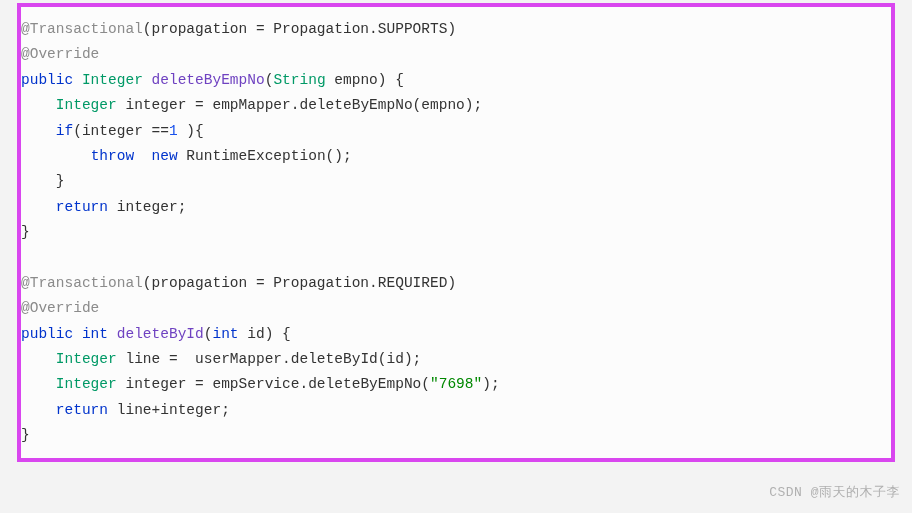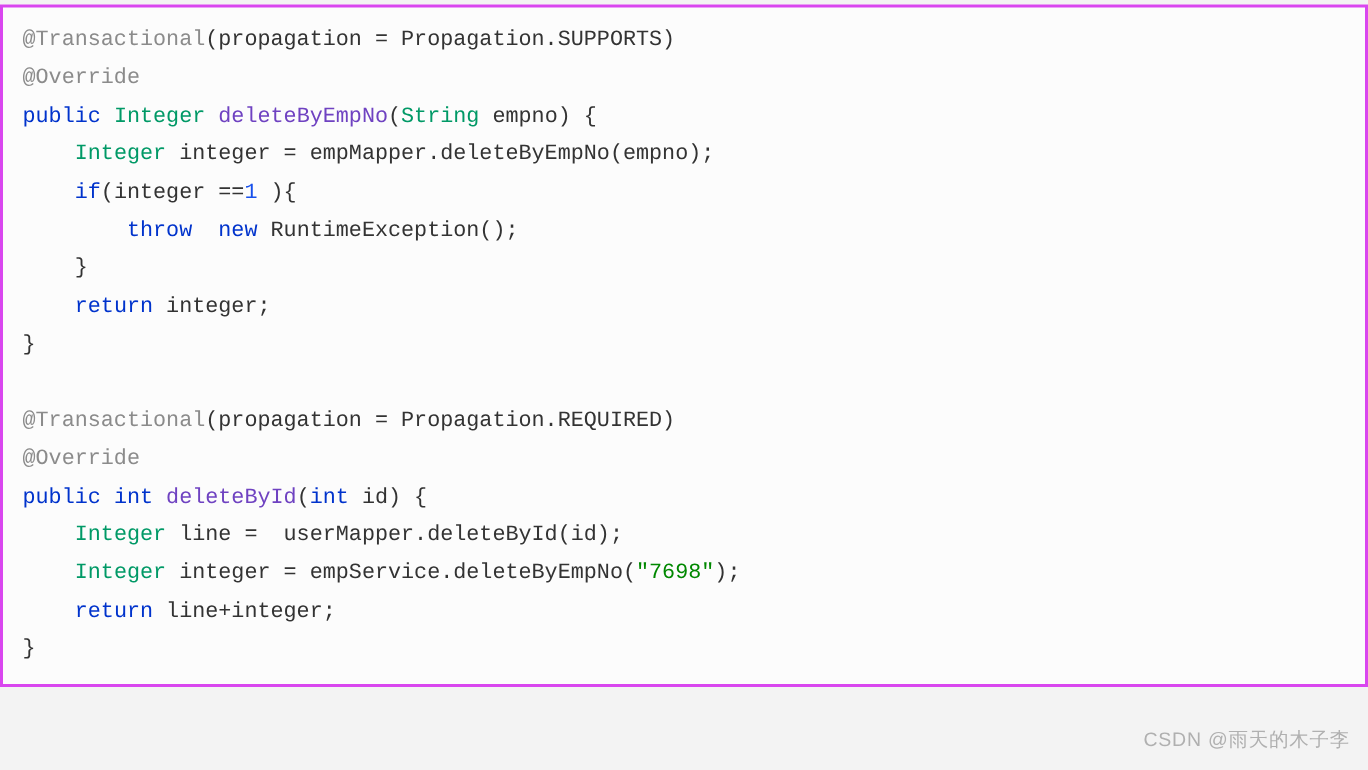--- a/index.html
+++ b/index.html
@@ -9,23 +9,23 @@
       font-size: 14.5px;
       line-height: 1.75;
       background: #f3f3f3;
       width: 912px;
       height: 513px;
       box-sizing: border-box;
       position: relative;
     }
     .code-box {
       background: #fcfcfc;
-      border: 2px solid #d946ef;
-      margin: 3px 0;
-      padding: 10px 13px;
+      border: 4px solid #d946ef;
+      margin: 3px 17px;
+      padding: 10px 0;
       box-sizing: border-box;
       white-space: pre;
       overflow: hidden;
     }
     .default { color: #333; }
     .kw-at { color: #8b8b8b; } 
     .kw-public { color: #0033cc; }
     .kw-int { color: #0033cc; }
     .kw-if { color: #0033cc; }
     .kw-throw { color: #0033cc; }
@@ -35,21 +35,21 @@
     .type-String { color: #009966; }
     .type-IntegerDecl { color: #009966; }
     .method-name { color: #6f42c1; }
     .num { color: #1750eb; }
     .str { color: #008800; }
     .watermark {
       position: absolute;
       right: 12px;
       bottom: 8px;
       color: rgba(120,120,120,0.55);
-      font-family: Liberation Sans, sans-serif;
+      font-family: Liberation Mono, monospace;
       font-size: 13px;
       letter-spacing: 0.5px;
     }
   </style>
 </head>
 <body>
 
 <div class="code-box"><span><span class="kw-at">@Transactional</span><span class="default">(</span><span class="default">propagation = Propagation</span><span class="default">.SUPPORTS)</span></span>
 <span><span class="kw-at">@Override</span></span>
 <span><span class="kw-public">public</span><span class="type-Integer"> Integer </span><span class="method-name">deleteByEmpNo</span><span class="default">(</span><span class="type-String">String</span><span class="default"> empno</span><span class="default">) {</span></span>

